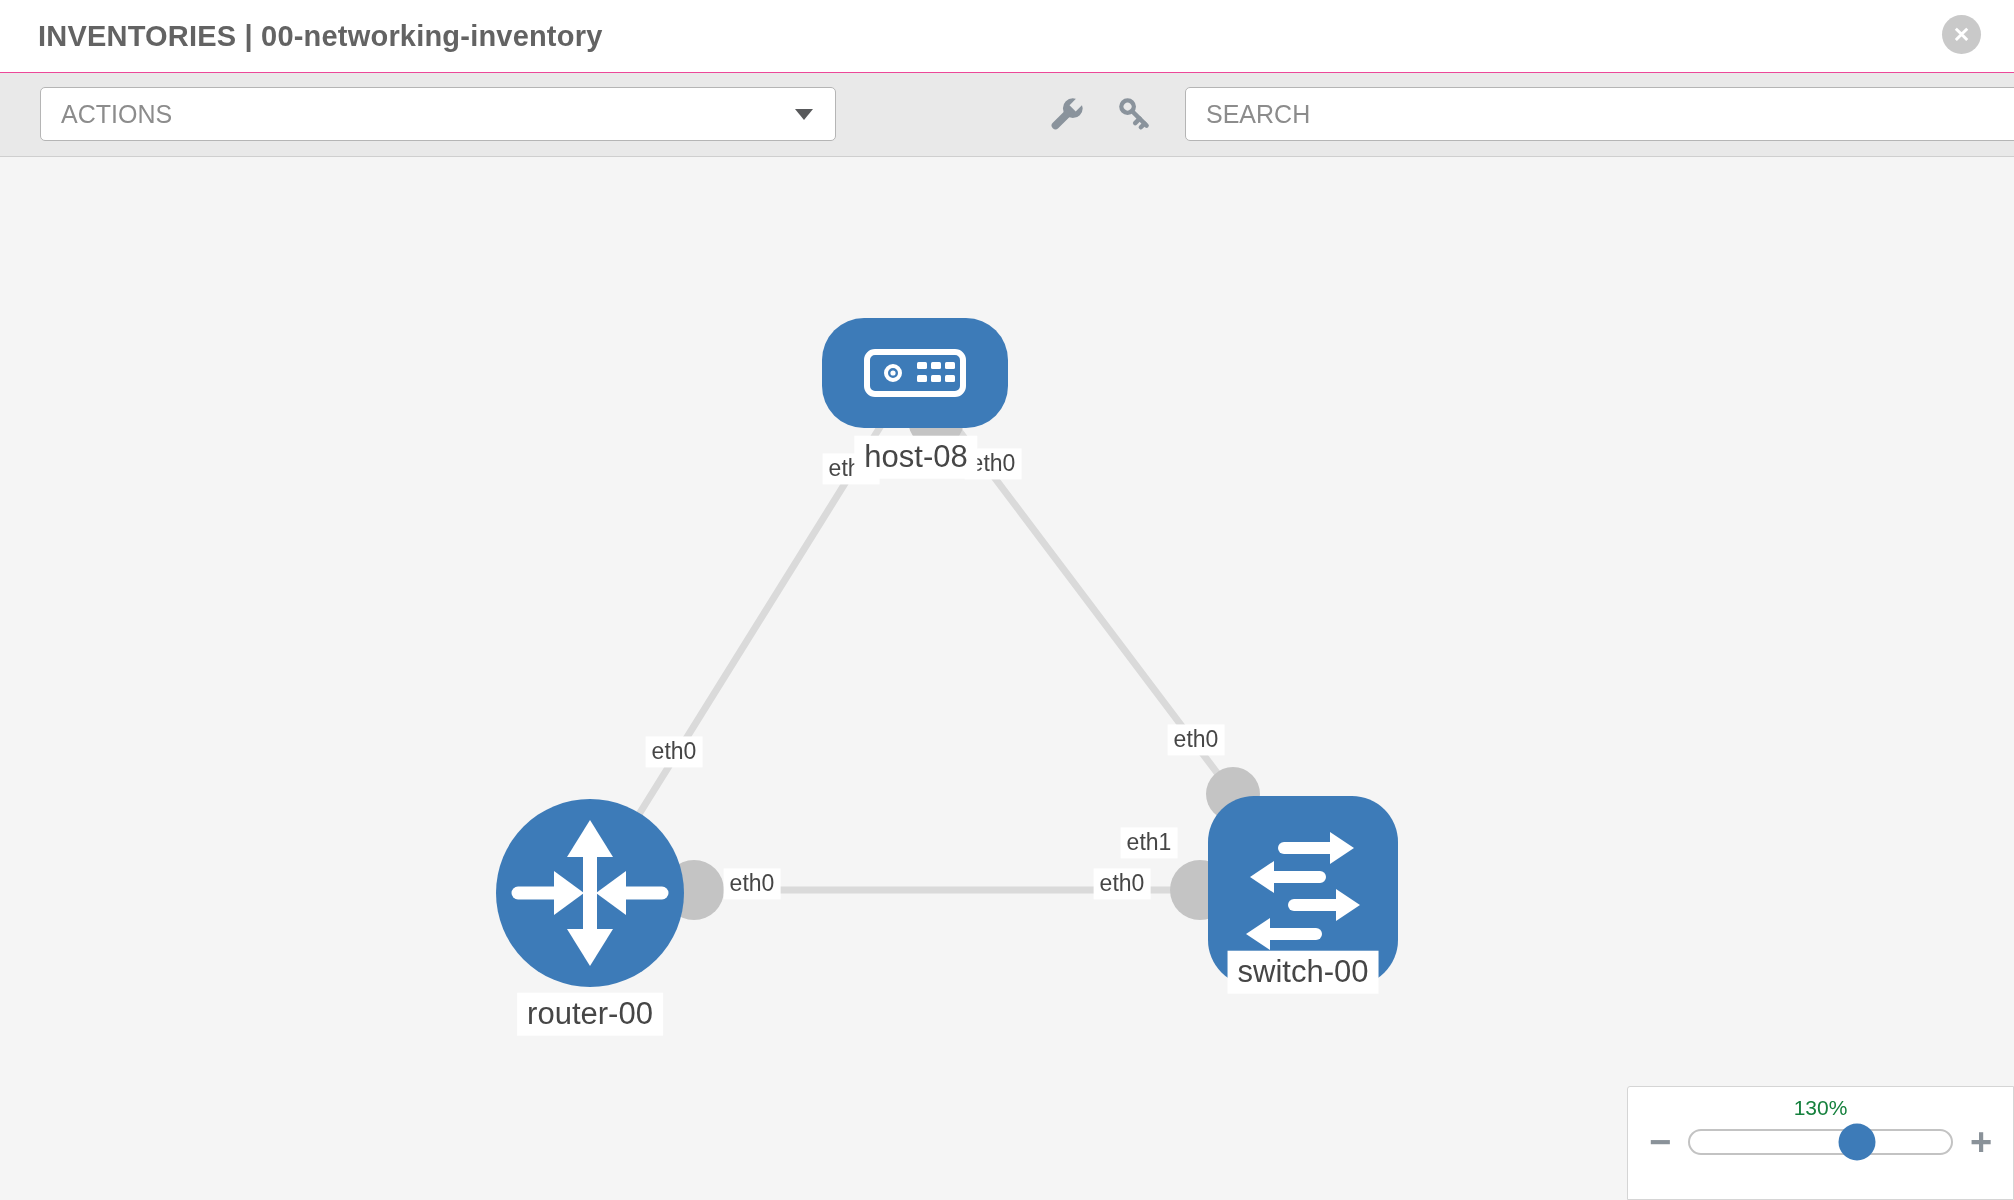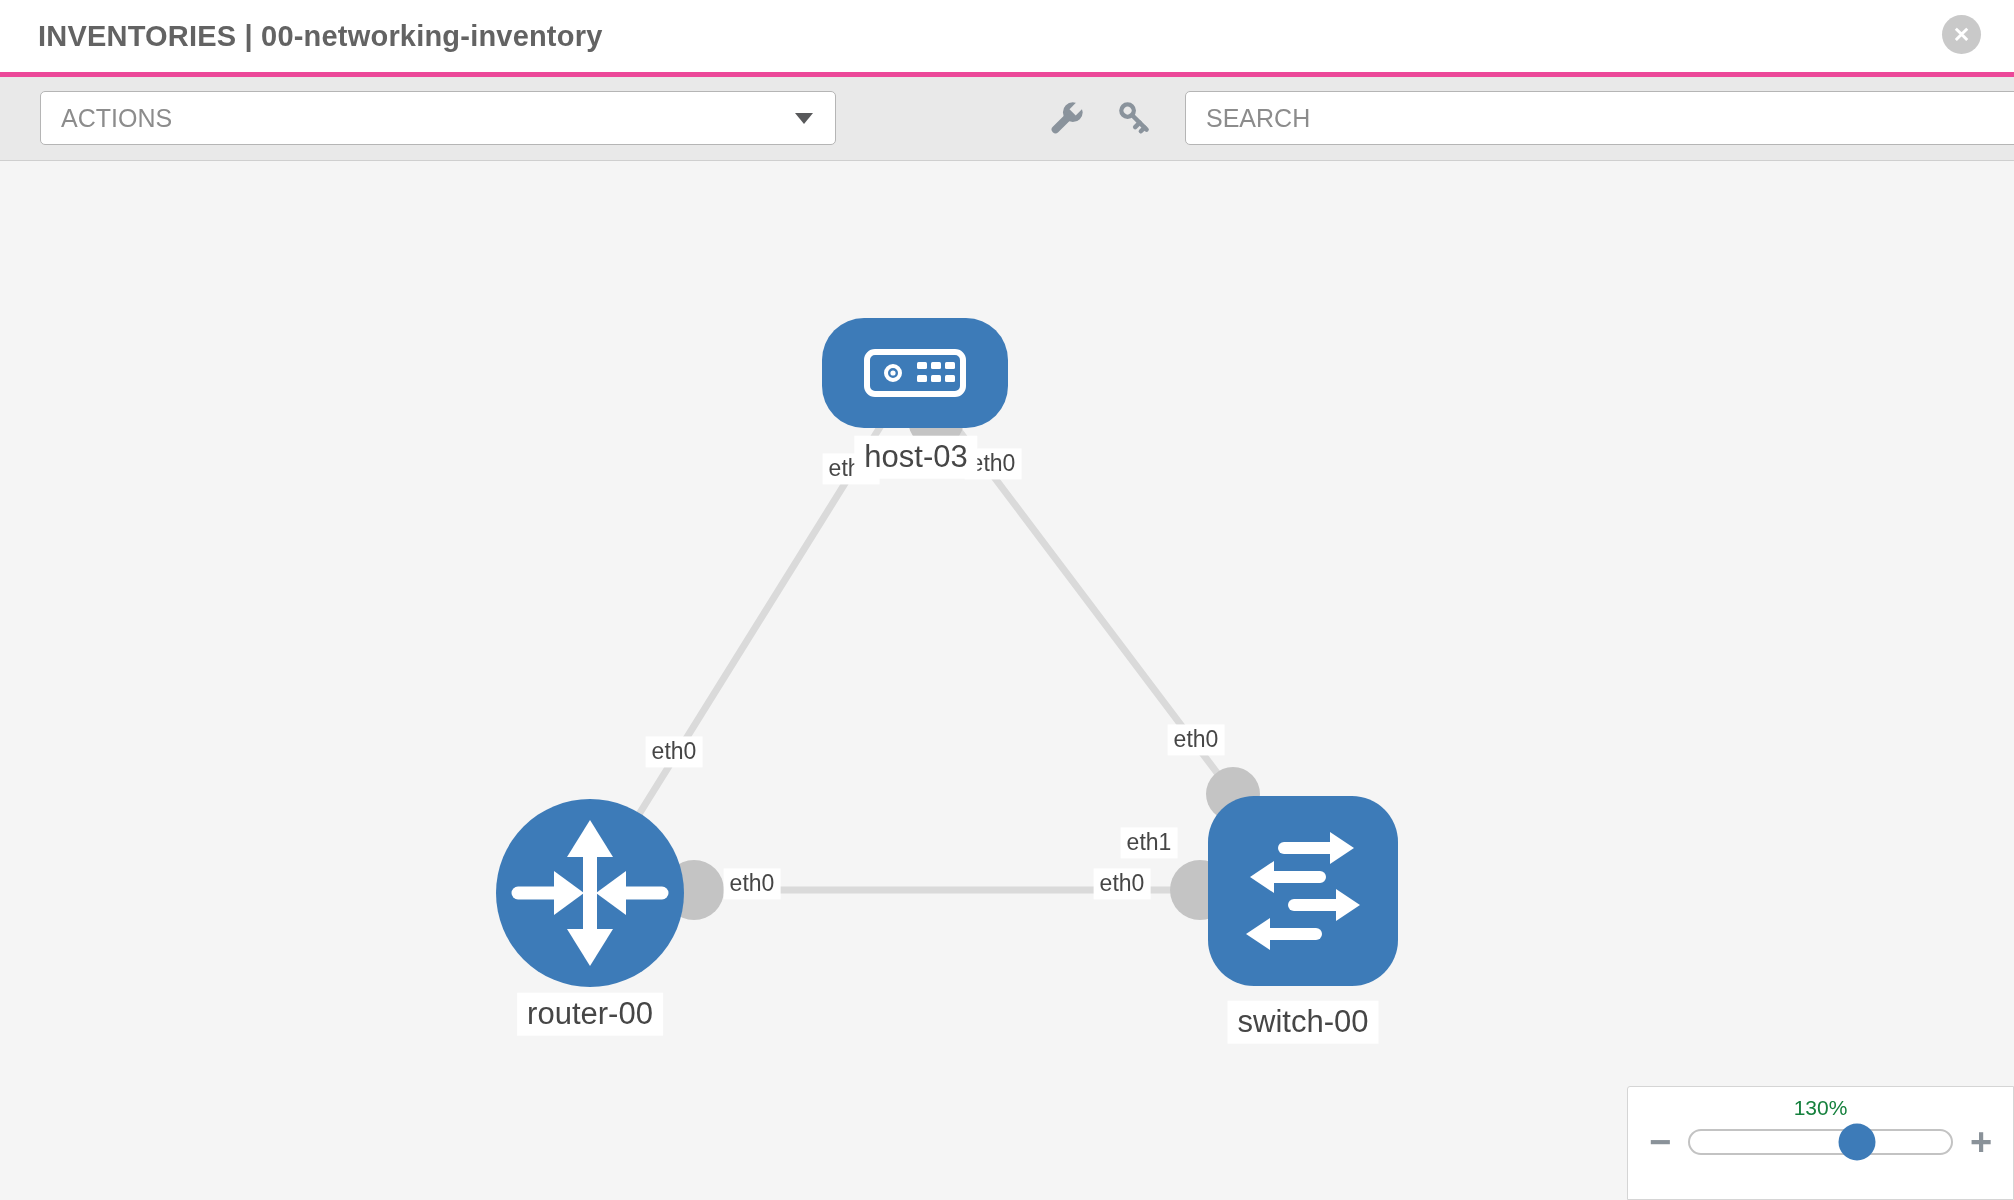--- a/index.html
+++ b/index.html
@@ -10,21 +10,21 @@
   
   .hdr{position:absolute;top:0;left:0;right:0;height:72px;background:#fff;z-index:5;}
   .hdr .title{position:absolute;left:38px;top:50%;transform:translateY(-50%);
        font-size:29px;font-weight:bold;color:#636363;letter-spacing:.2px;text-align:center;}
   .close-btn{position:absolute;right:33px;top:15px;width:39px;height:39px;border-radius:50%;
        background:#c9c9c9;color:#fff;display:flex;align-items:center;justify-content:center;
        font-size:21px;font-weight:bold;cursor:pointer;}
 
   
   .toolbar{position:absolute;top:72px;left:0;right:0;height:83px;background:#e9e9e9;
-       border-top:5px solid #ec4899;border-bottom:1px solid #cfcfcf;z-index:5;}
+       border-top:1px solid #ec4899;border-bottom:1px solid #cfcfcf;z-index:5;}
   .select-box{position:absolute;top:14px;height:54px;background:#fff;border:1px solid #b5b5b5;
        border-radius:5px;display:flex;align-items:center;padding:0 20px;box-sizing:border-box;
        color:#8c8c8c;font-size:25px;cursor:pointer;}
   .select-actions{left:40px;width:796px;}
   .select-search{left:1185px;width:942px;}
   .caret{position:absolute;right:22px;top:50%;margin-top:-5px;width:0;height:0;
        border-left:9px solid transparent;border-right:9px solid transparent;
        border-top:11px solid #58595b;}
   .tool-icon{position:absolute;top:20px;width:44px;height:44px;cursor:pointer;}
   .icon-wrench{left:1044px;}
@@ -147,23 +147,23 @@
             </g>
           </g>
         </svg>
     <span class="chip iface" style="left: 851px; top: 469px;">eth0</span>
         <span class="chip iface" style="left: 674px; top: 752px;">eth0</span>
         <span class="chip iface" style="left: 993px; top: 464px;">eth0</span>
         <span class="chip iface" style="left: 1196px; top: 740px;">eth0</span>
         <span class="chip iface" style="left: 752px; top: 884px;">eth0</span>
         <span class="chip iface" style="left: 1122px; top: 884px;">eth0</span>
         <span class="chip iface" style="left: 1149px; top: 843px;">eth1</span>
-        <span class="chip nodename" style="left: 916px; top: 457px;">host-03</span>
+        <span class="chip nodename" style="left: 916px; top: 457px;">host-08</span>
         <span class="chip nodename" style="left: 590px; top: 1014px;">router-00</span>
-        <span class="chip nodename" style="left: 1303px; top: 1022px;">switch-00</span>
+        <span class="chip nodename" style="left: 1303px; top: 972px;">switch-00</span>
       </div>
   </div>
 
   <div class="zoom-panel">
     <div class="zoom-level">130%</div>
     <div class="zoom-row">
       <div class="zoom-minus">−</div>
       <div class="zoom-track">
         <div class="zoom-thumb" id="zoomThumb" style="left: 64%;"></div>
       </div>

